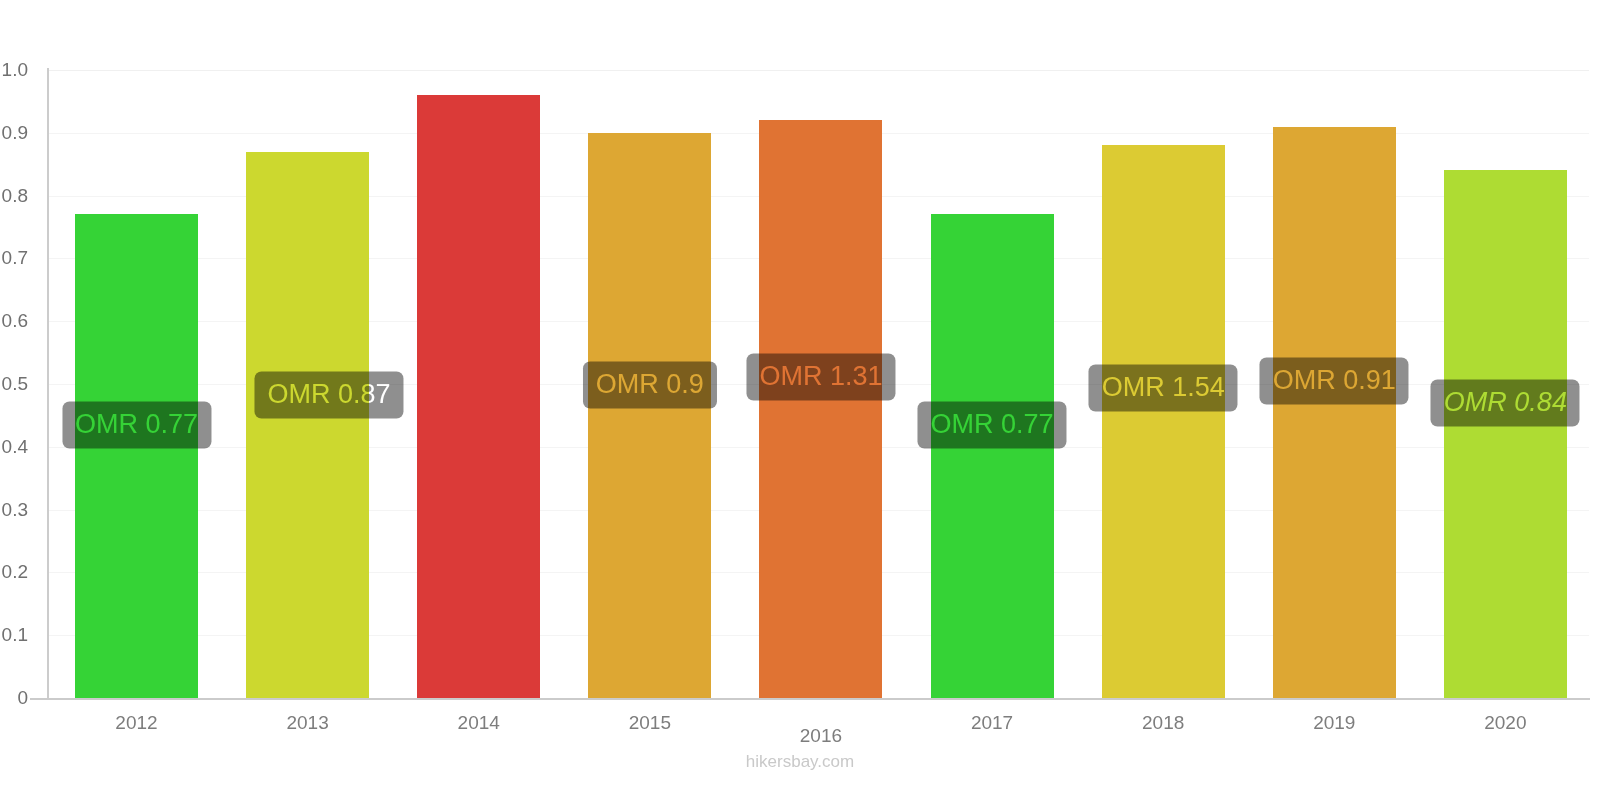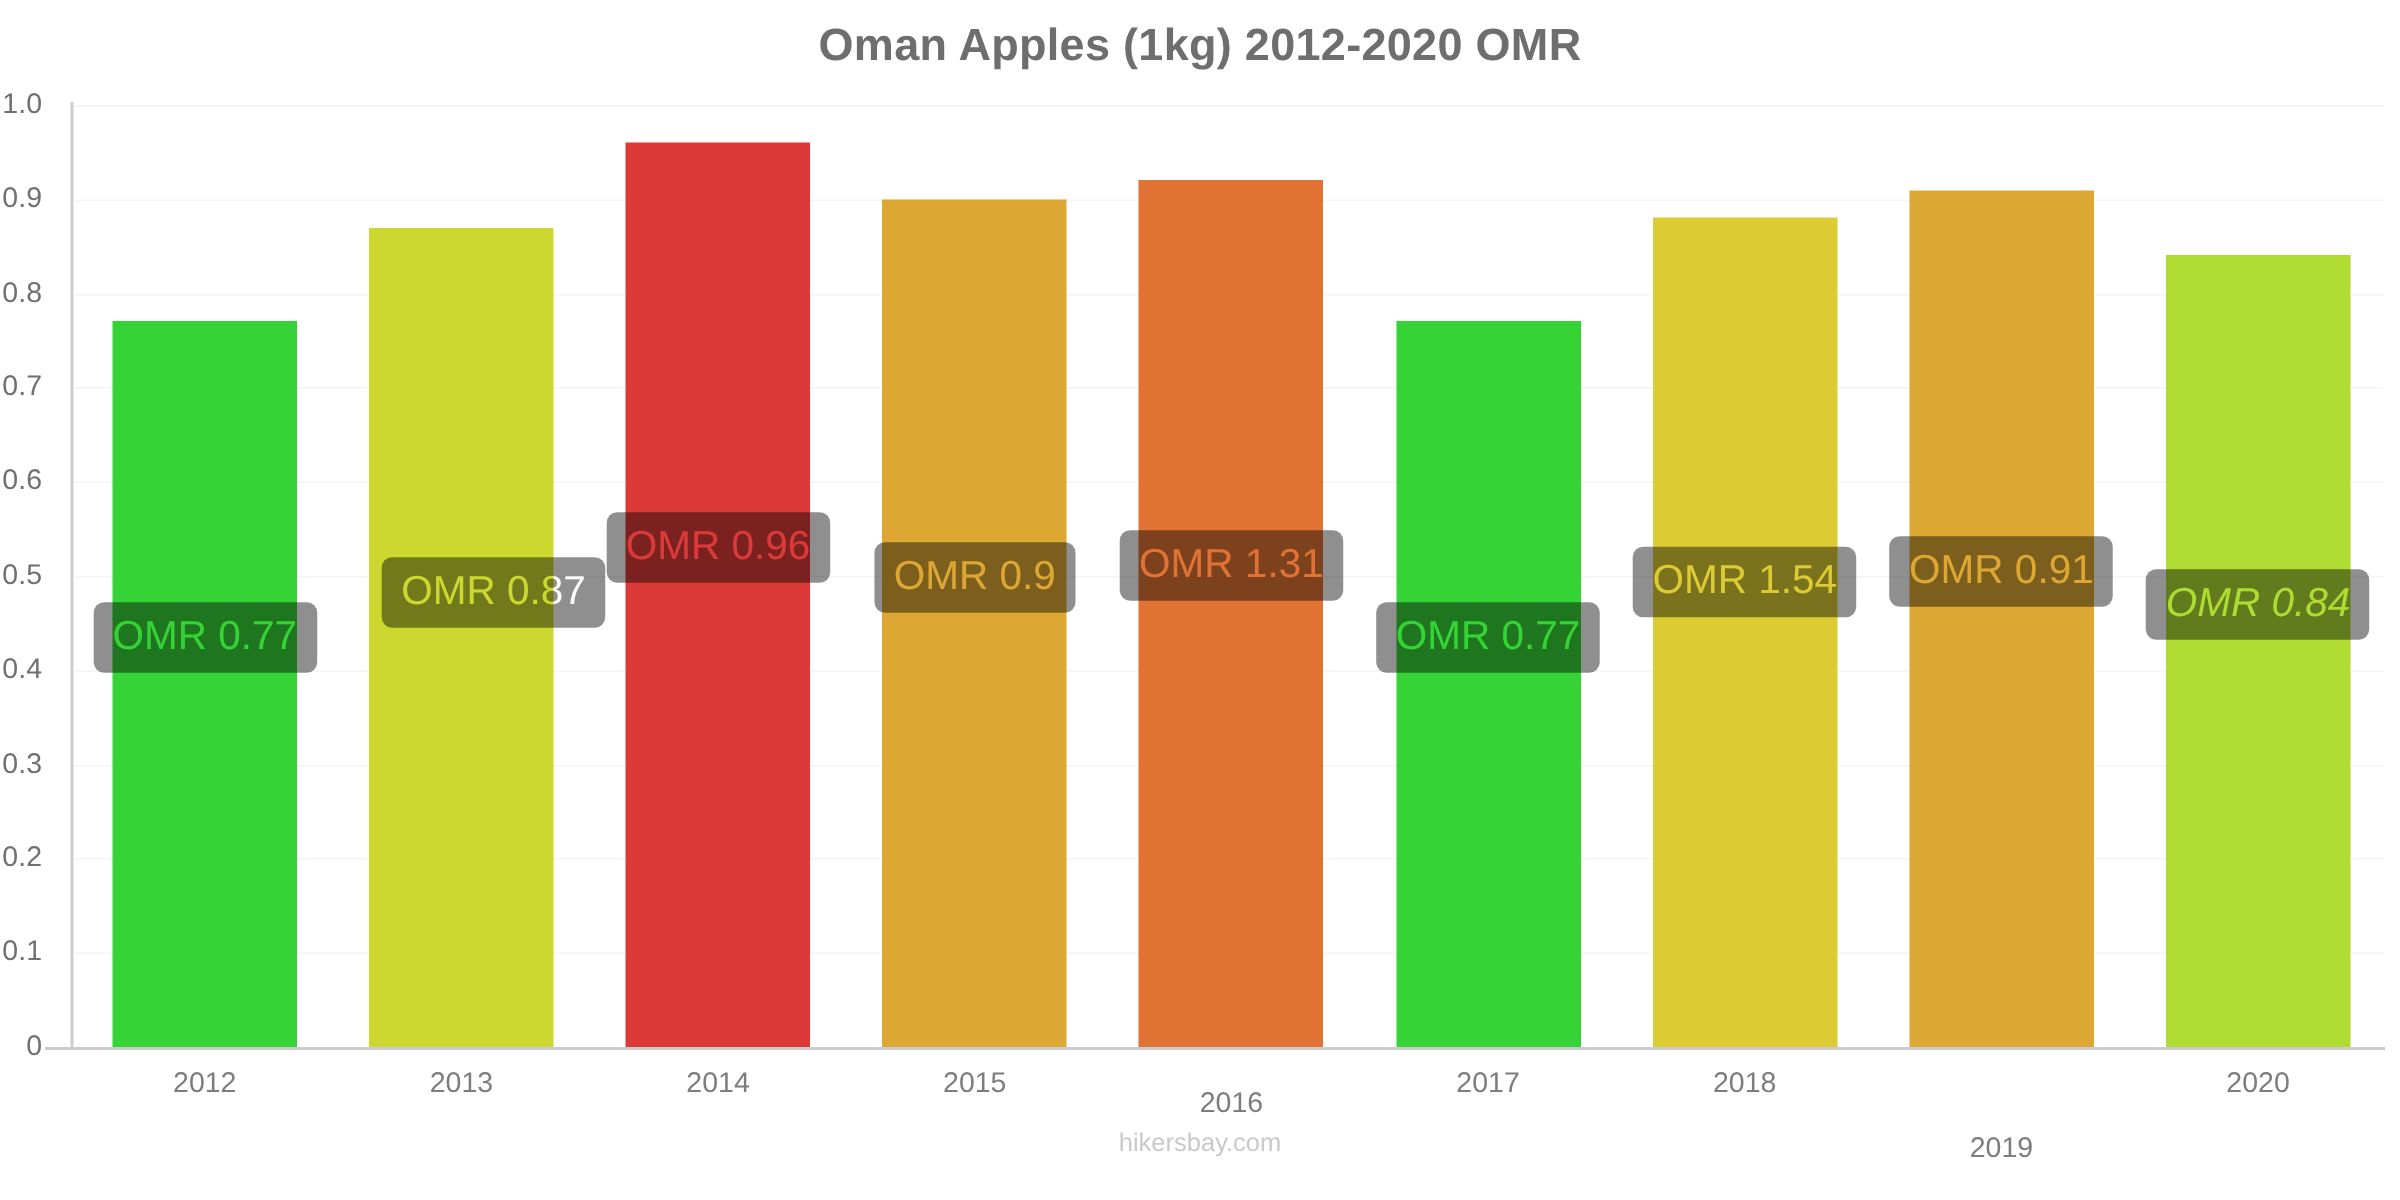--- a/index.html
+++ b/index.html
@@ -131,21 +131,20 @@
     font-size: 17px;
     color: #c9c9c9;
     white-space: nowrap;
   }
 </style>
 </head>
 <body>
 
 <div class="chart-root">
 
-  <div class="chart-title">Oman Apples (1kg) 2012-2020 OMR</div>
 
   <div class="y-axis-line"></div>
   <div class="x-axis-line"></div>
 
   <div class="plot">
     <div class="plot-inner" id="gridlines-layer">
         <div class="gridline top-line" style="top: 0px;"></div>
         <div class="gridline" style="top: 62.8px;"></div>
         <div class="gridline" style="top: 125.6px;"></div>
         <div class="gridline" style="top: 188.4px;"></div>
@@ -176,37 +175,36 @@
         <div class="bar" title="OMR 0.9" style="left: 539.333px; width: 123px; height: 565.2px; background: rgb(221, 167, 51);"></div>
         <div class="bar" title="OMR 0.92" style="left: 710.444px; width: 123px; height: 577.76px; background: rgb(224, 115, 51);"></div>
         <div class="bar" title="OMR 0.77" style="left: 881.556px; width: 123px; height: 483.56px; background: rgb(53, 211, 54);"></div>
         <div class="bar" title="OMR 0.88" style="left: 1052.67px; width: 123px; height: 552.64px; background: rgb(220, 203, 51);"></div>
         <div class="bar" title="OMR 0.91" style="left: 1223.78px; width: 123px; height: 571.48px; background: rgb(221, 167, 51);"></div>
         <div class="bar" title="OMR 0.84" style="left: 1394.89px; width: 123px; height: 527.52px; background: rgb(174, 220, 51);"></div>
       </div>
     <div class="plot-inner" id="labels-layer">
         <div class="value-label" style="left: 87.5px; top: 355px;"><span class="vl-text">OMR 0.77</span></div>
         <div class="value-label" style="left: 244px; top: 325px; margin-left: 36px;"><span class="vl-text">OMR 0.87</span></div>
-        <div class="value-label" style="left: 429.722px; top: 295px;"><span class="vl-text">OMR 0.96</span></div>
         <div class="value-label" style="left: 600.833px; top: 315px;"><span class="vl-text">OMR 0.9</span></div>
         <div class="value-label" style="left: 771.944px; top: 307px;"><span class="vl-text">OMR 1.31</span></div>
         <div class="value-label" style="left: 943.056px; top: 355px;"><span class="vl-text">OMR 0.77</span></div>
         <div class="value-label" style="left: 1114.17px; top: 318px;"><span class="vl-text">OMR 1.54</span></div>
         <div class="value-label" style="left: 1285.28px; top: 311px;"><span class="vl-text">OMR 0.91</span></div>
         <div class="value-label" style="left: 1456.39px; top: 333px; font-style: italic;"><span class="vl-text">OMR 0.84</span></div>
       </div>
   </div>
 
   <div id="xticks-layer">
       <div class="x-tick" style="left: 136.5px;">2012</div>
       <div class="x-tick" style="left: 307.611px;">2013</div>
       <div class="x-tick" style="left: 478.722px;">2014</div>
       <div class="x-tick" style="left: 649.833px;">2015</div>
       <div class="x-tick" style="left: 820.944px; margin-top: 13px;">2016</div>
       <div class="x-tick" style="left: 992.056px;">2017</div>
       <div class="x-tick" style="left: 1163.17px;">2018</div>
-      <div class="x-tick" style="left: 1334.28px; margin-top: 43px;">2019</div>
+      <div class="x-tick" style="left: 1334.28px;">2019</div>
       <div class="x-tick" style="left: 1505.39px;">2020</div>
     </div>
 
   <div class="footer-note">hikersbay.com</div>
 
 </div>
 
 </body></html>

